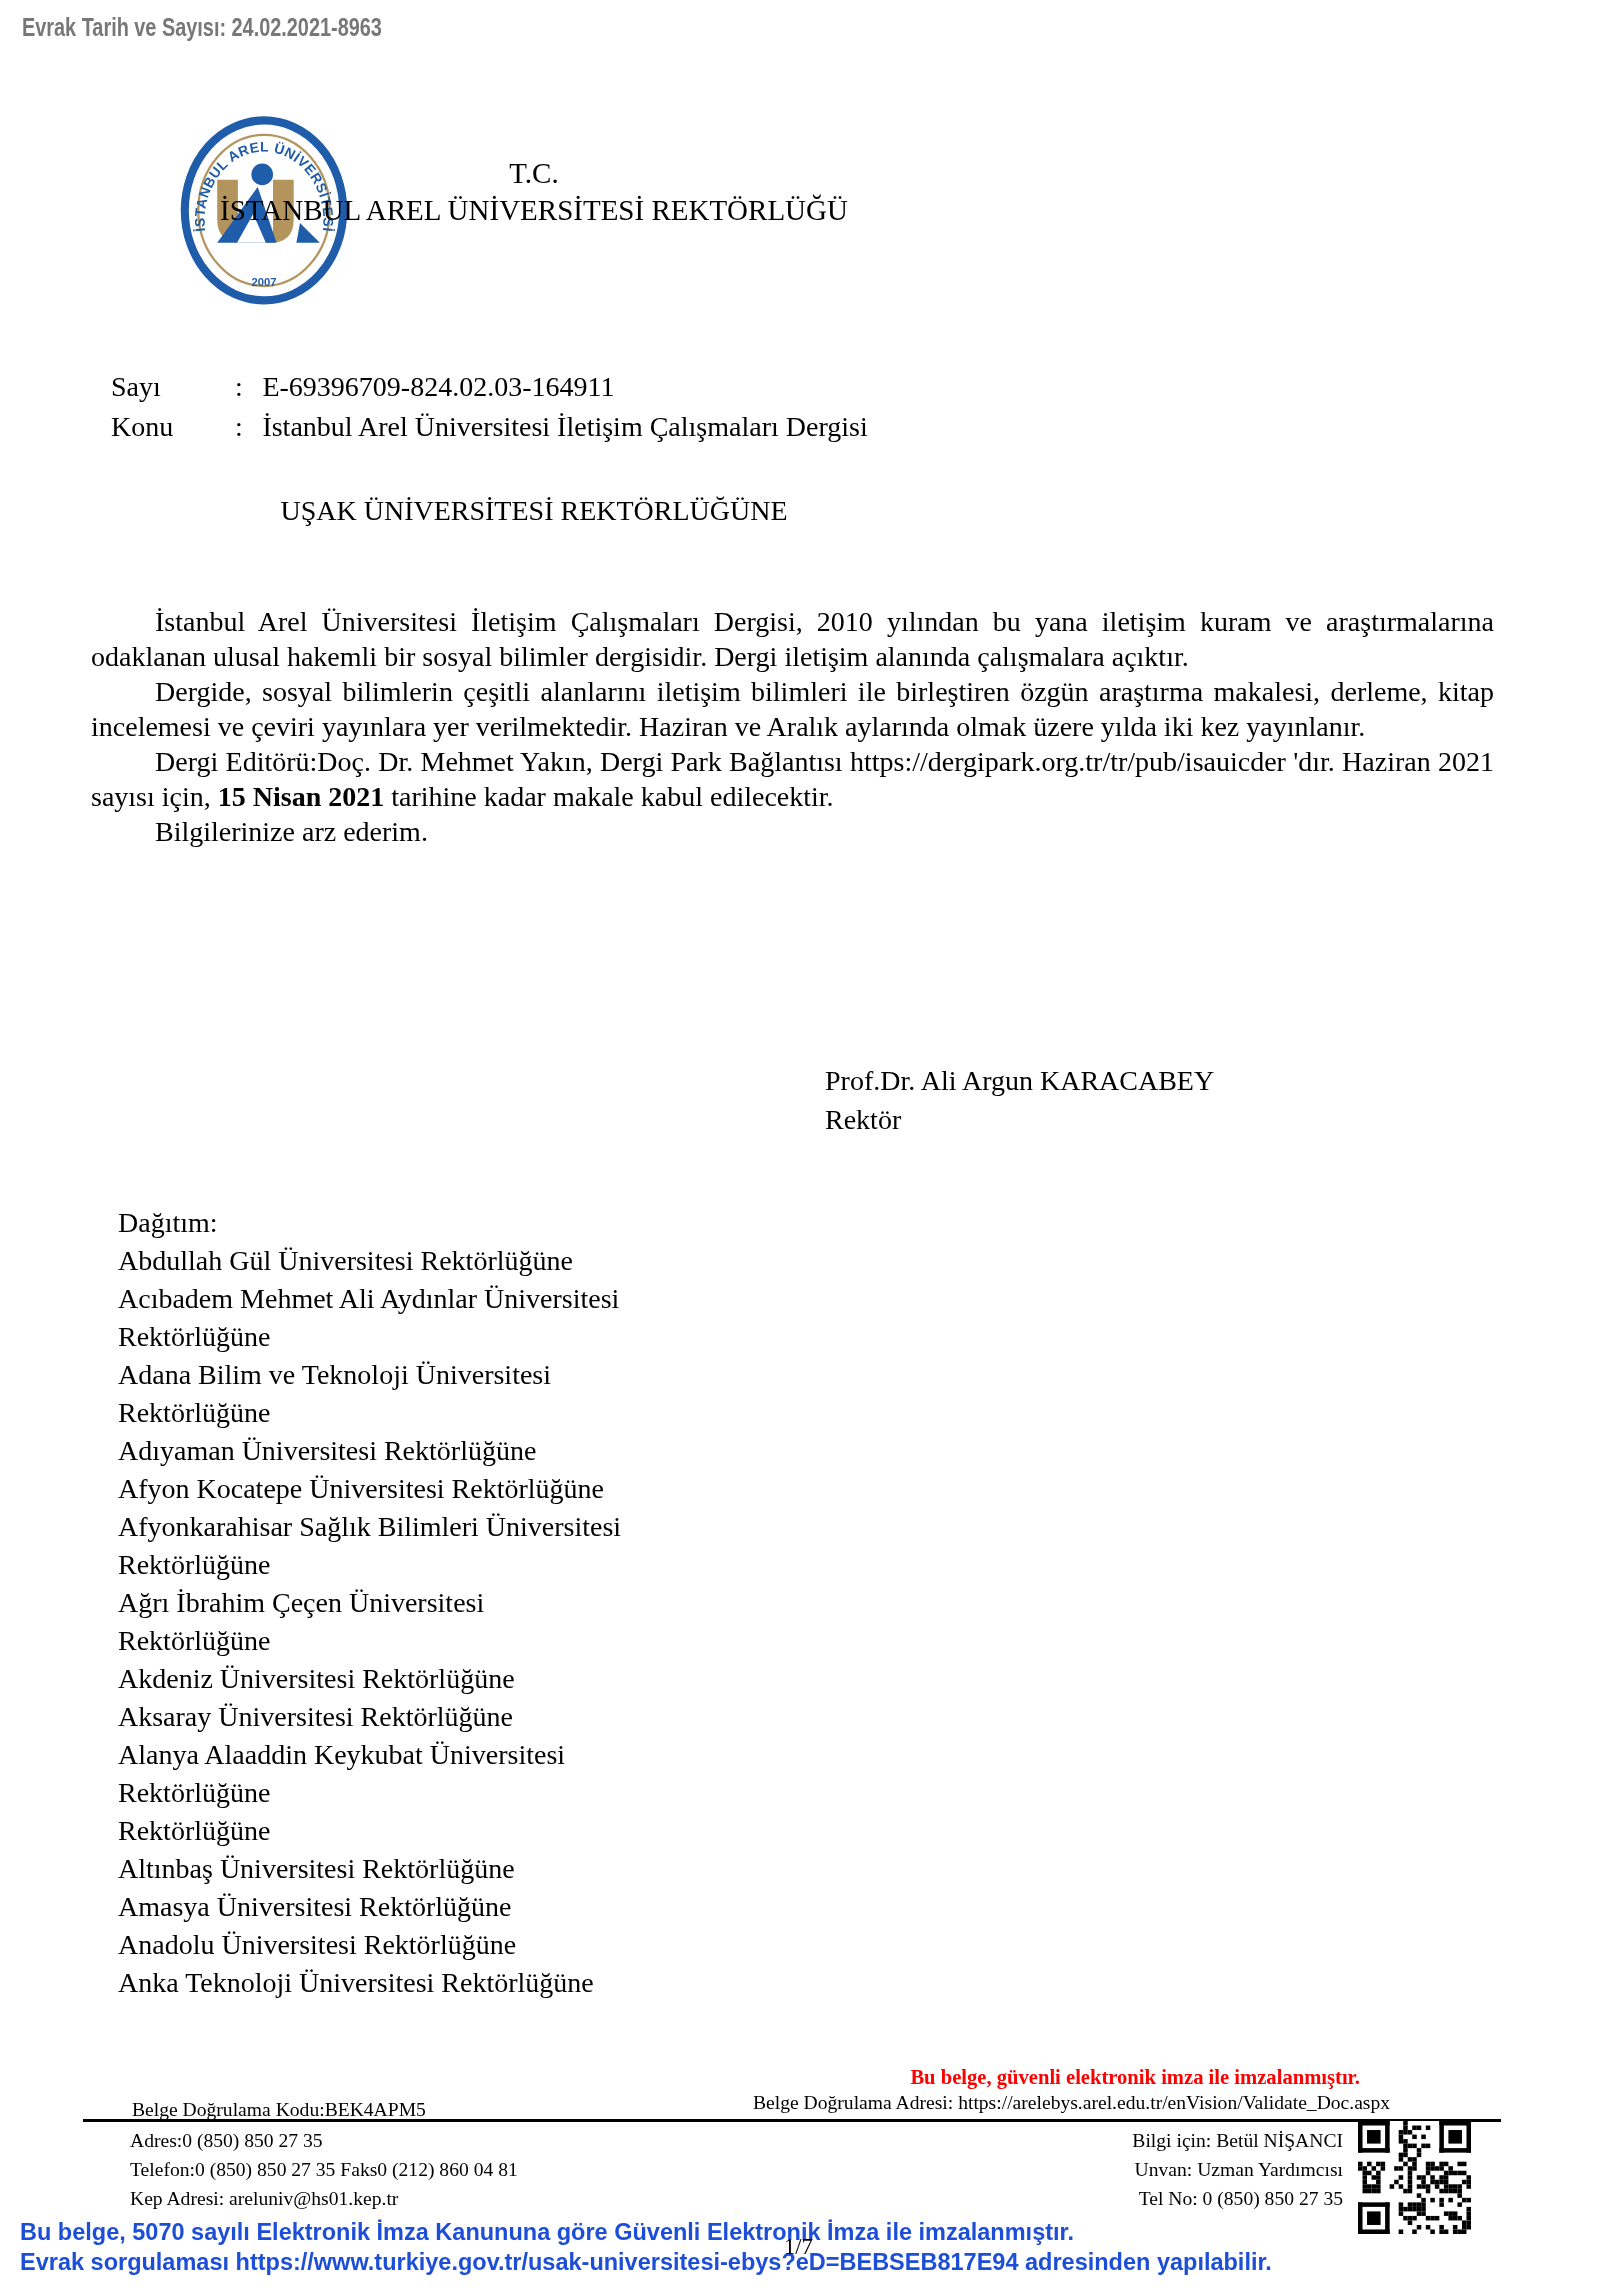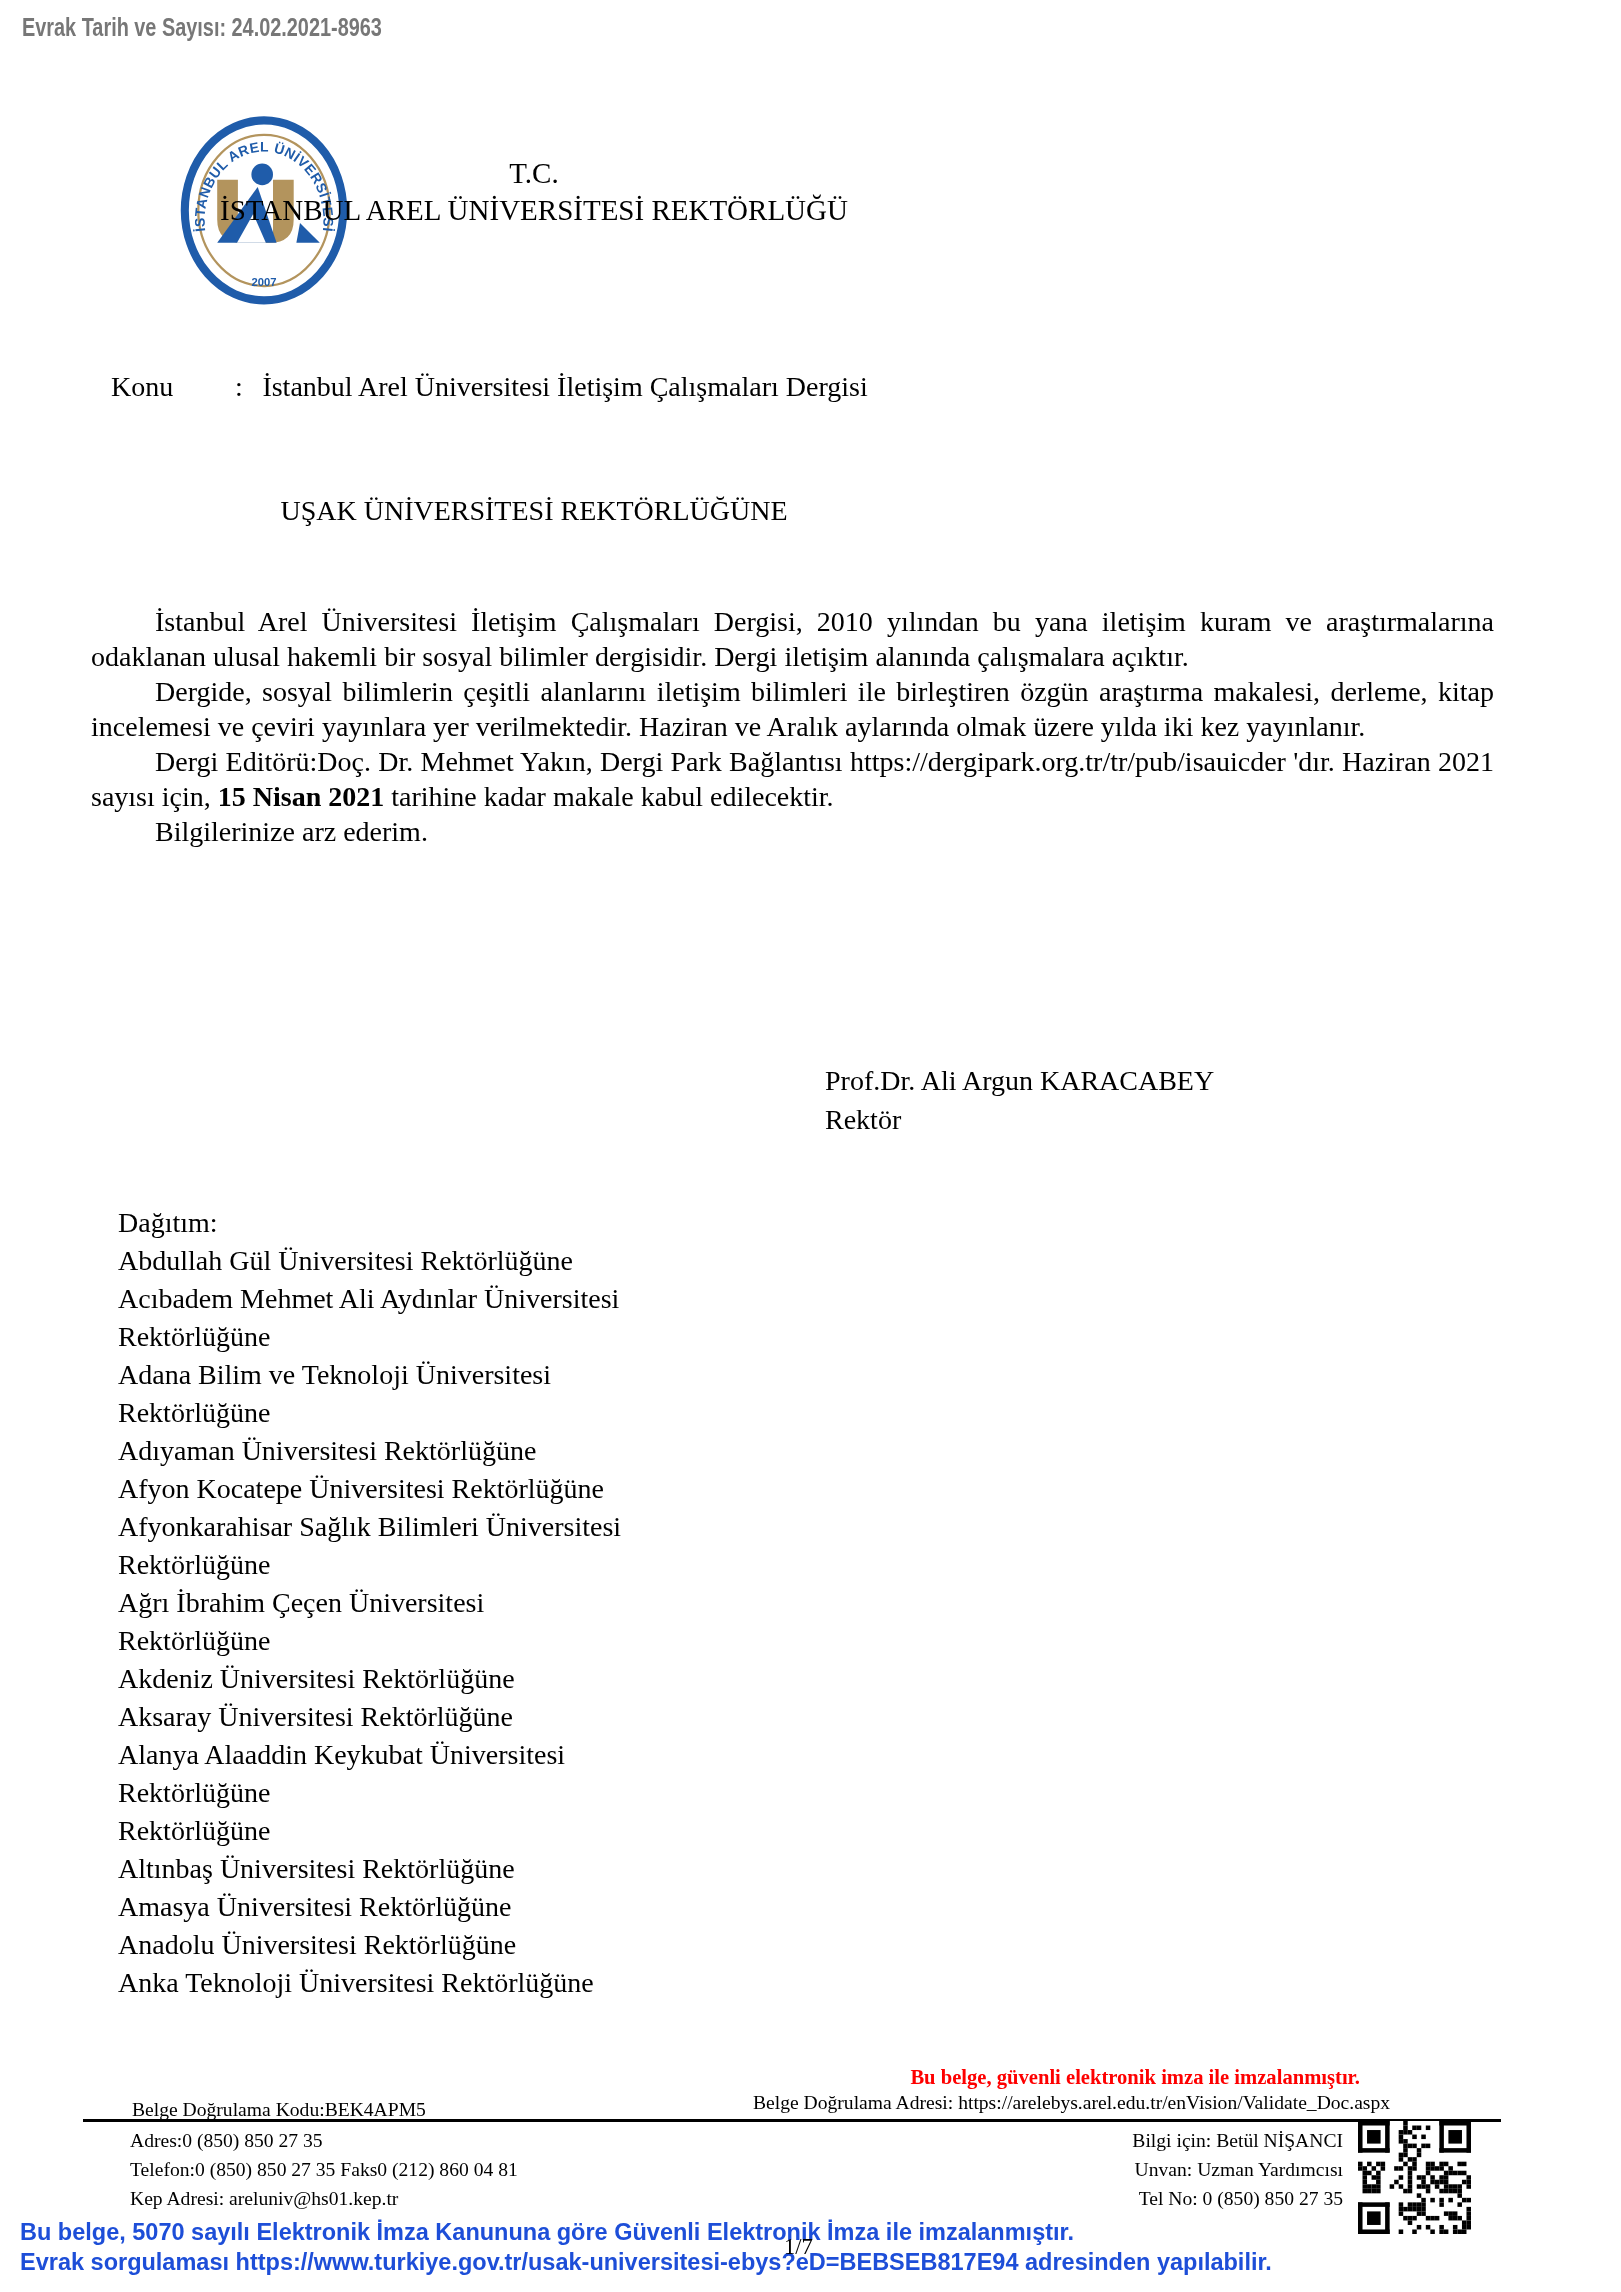--- a/index.html
+++ b/index.html
@@ -96,20 +96,21 @@
       <text x="100" y="190" text-anchor="middle" font-family="Liberation Sans, DejaVu Sans, sans-serif" font-size="12.5" font-weight="bold" fill="#1f5caa">2007</text>
     </svg>
   </div>
 
   <div class="tc-block">
     <div>T.C.</div>
     <div>İSTANBUL AREL ÜNİVERSİTESİ REKTÖRLÜĞÜ</div>
   </div>
 
   <div class="meta">
+    <div><span class="lbl">Sayı</span><span class="col">:</span><span>E-69396709-824.02.03-164911</span></div>
     <div><span class="lbl">Konu</span><span class="col">:</span><span>İstanbul Arel Üniversitesi İletişim Çalışmaları Dergisi</span></div>
   </div>
 
   <div class="recipient">UŞAK ÜNİVERSİTESİ REKTÖRLÜĞÜNE</div>
 
   <div class="body-text">
     <p>İstanbul Arel Üniversitesi İletişim Çalışmaları Dergisi, 2010 yılından bu yana iletişim kuram ve araştırmalarına odaklanan ulusal hakemli bir sosyal bilimler dergisidir. Dergi iletişim alanında çalışmalara açıktır.</p>
     <p>Dergide, sosyal bilimlerin çeşitli alanlarını iletişim bilimleri ile birleştiren özgün araştırma makalesi, derleme, kitap incelemesi ve çeviri yayınlara yer verilmektedir. Haziran ve Aralık aylarında olmak üzere yılda iki kez yayınlanır.</p>
     <p><span>Dergi Editörü:Doç. Dr. Mehmet Yakın, Dergi Park Bağlantısı https://dergipark.org.tr/tr/pub/isauicder 'dır. Haziran 2021 sayısı için, </span><b>15 Nisan 2021</b><span> tarihine kadar makale kabul edilecektir.</span></p>
     <p>Bilgilerinize arz ederim.</p>

